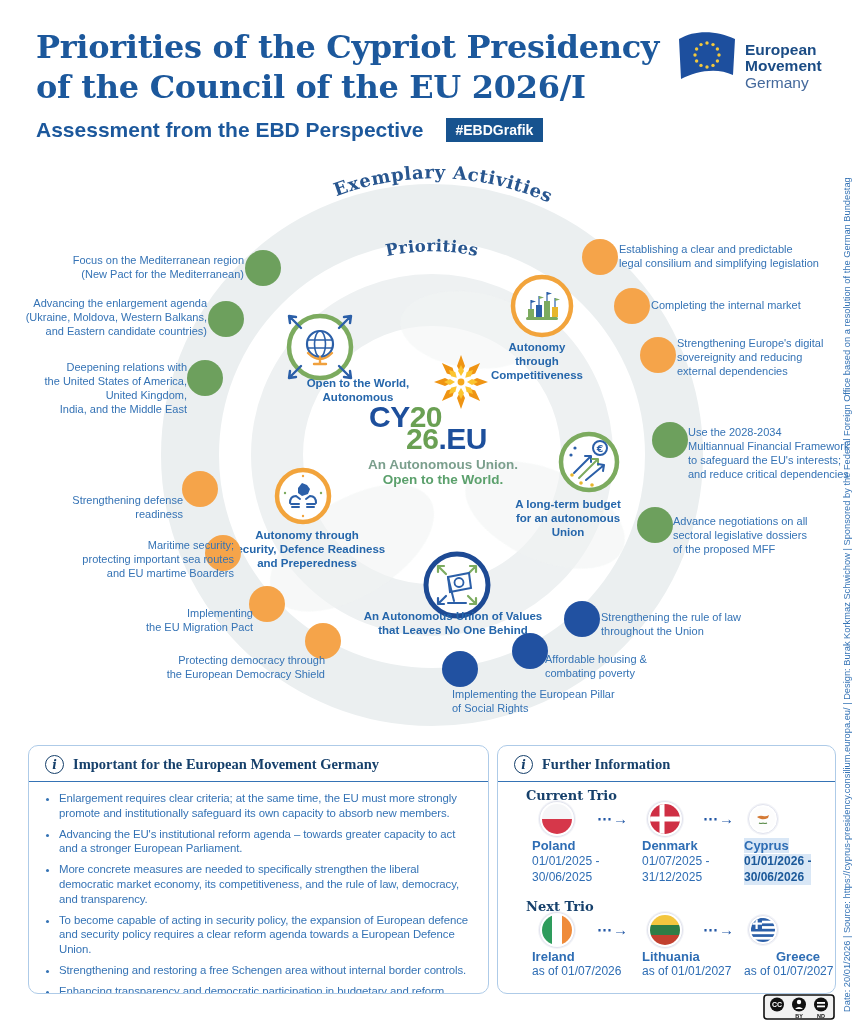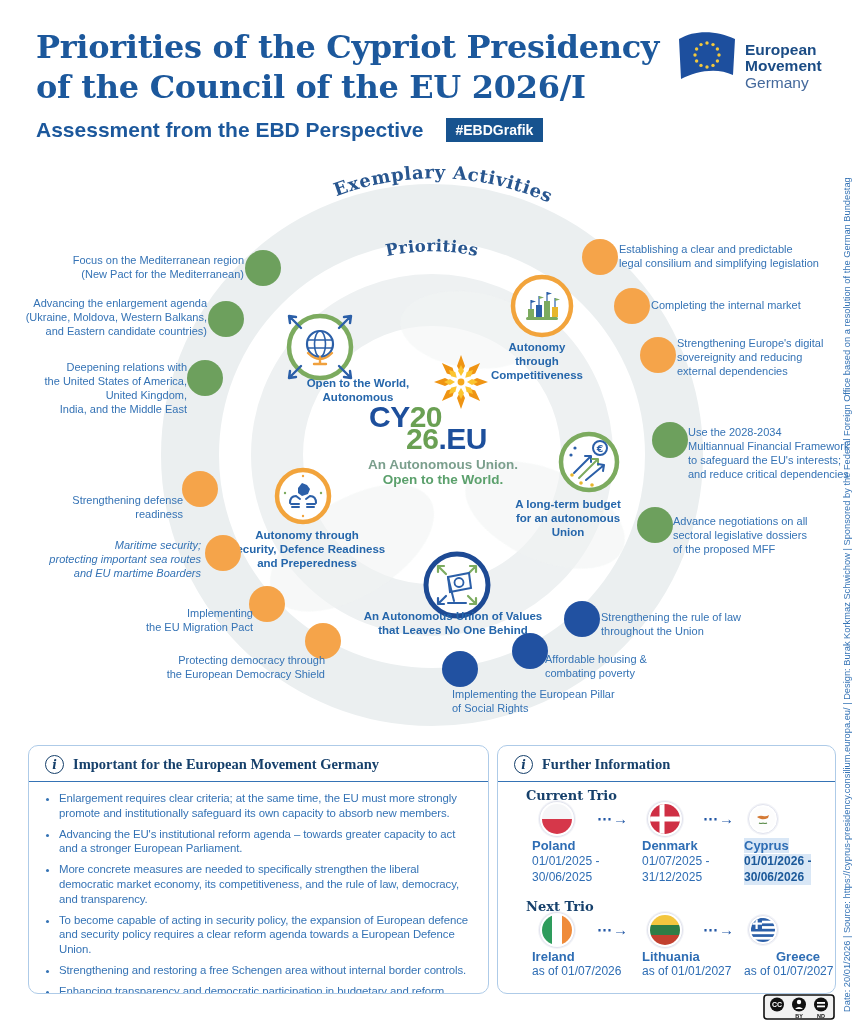--- a/index.html
+++ b/index.html
@@ -248,21 +248,21 @@
 (New Pact for the Mediterranean)</div>
   <div class="act-label r" style="right:654px;top:297px;">Advancing the enlargement agenda
 (Ukraine, Moldova, Western Balkans,
 and Eastern candidate countries)</div>
   <div class="act-label r" style="right:674px;top:361px;">Deepening relations with
 the United States of America,
 United Kingdom,
 India, and the Middle East</div>
   <div class="act-label r" style="right:678px;top:475px;margin-top:19px;">Strengthening defense
 readiness</div>
-  <div class="act-label r" style="right:660px;top:539px;font-style:italic;">Maritime security;
+  <div class="act-label r" style="right:627px;top:539px;">Maritime security;
 protecting important sea routes
 and EU martime Boarders</div>
   <div class="act-label r" style="right:608px;top:607px;">Implementing
 the EU Migration Pact</div>
   <div class="act-label r" style="right:536px;top:654px;">Protecting democracy through
 the European Democracy Shield</div>
   <div class="act-label" style="left:619px;top:243px;">Establishing a clear and predictable
 legal consilium and simplifying legislation</div>
   <div class="act-label" style="left:651px;top:299px;">Completing the internal market</div>
   <div class="act-label" style="left:677px;top:337px;">Strengthening Europe's digital

